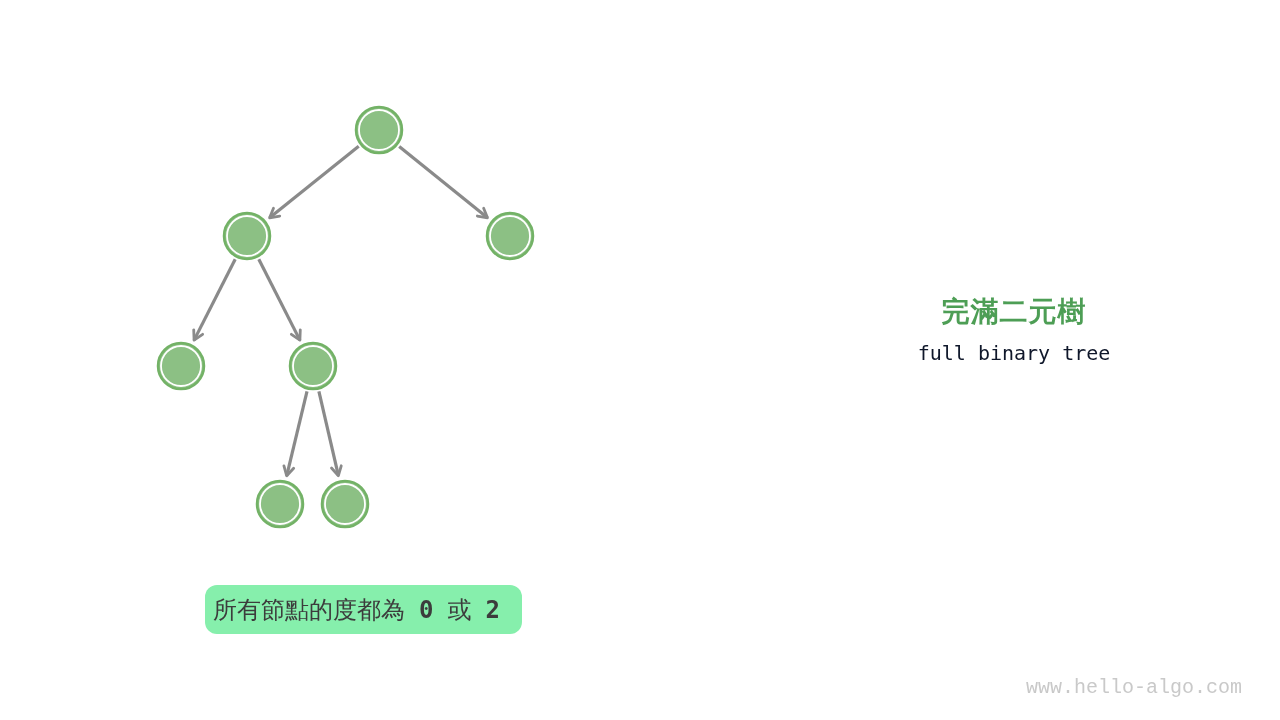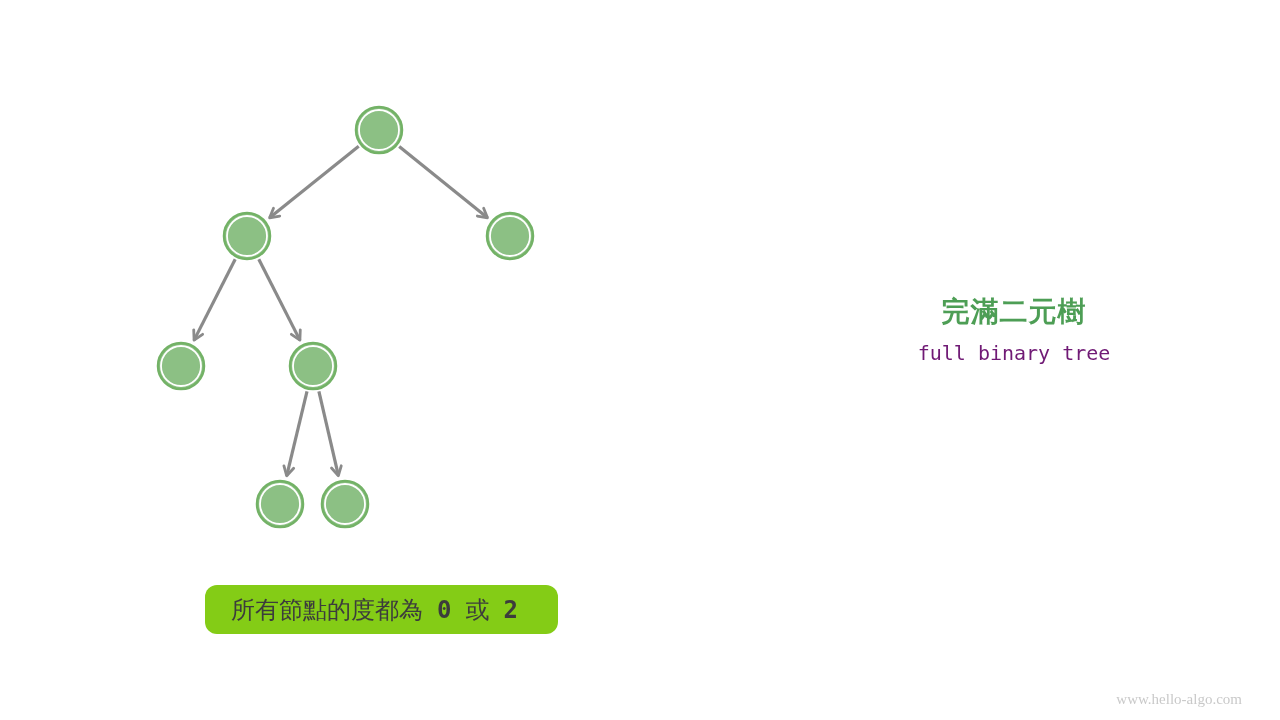--- a/index.html
+++ b/index.html
@@ -26,51 +26,50 @@
   .title {
     font-size: 28px;
     line-height: 32px;
     font-weight: 700;
     letter-spacing: 1px;
   }
   .subtitle {
     margin-top: 14px;
     font-size: 20px;
     line-height: 22px;
-    color: #701a75;
+    color: #0f172a;
     font-family: "DejaVu Sans Mono", monospace;
   }
   .caption {
     position: absolute;
     left: 205px;
     top: 585px;
-    width: 353px;
+    width: 317px;
     height: 49px;
-    background: #84cc16;
+    background: #86efac;
     border-radius: 12px;
     display: flex;
     align-items: center;
     justify-content: center;
     font-size: 24px;
     color: #3C3C3C;
     white-space: nowrap;
   }
   .mono-val {
     font-family: "DejaVu Sans Mono", monospace;
     font-weight: 700;
     margin: 0 14px;
   }
   .watermark {
     position: absolute;
     right: 38px;
     top: 676px;
-    font-family: Liberation Serif, serif;
-    font-size: 15px;
+    font-family: Liberation Mono, monospace;
+    font-size: 20px;
     color: #C9C9C9;
-    margin-top: 15px;
   }
 </style>
 </head>
 <body>
 
 <div class="stage">
 
   <svg class="tree-svg" width="1280" height="720" viewBox="0 0 1280 720">
     <defs>
       <marker id="arrowhead" markerUnits="userSpaceOnUse" markerWidth="16" markerHeight="16" refX="12" refY="8" orient="auto">

